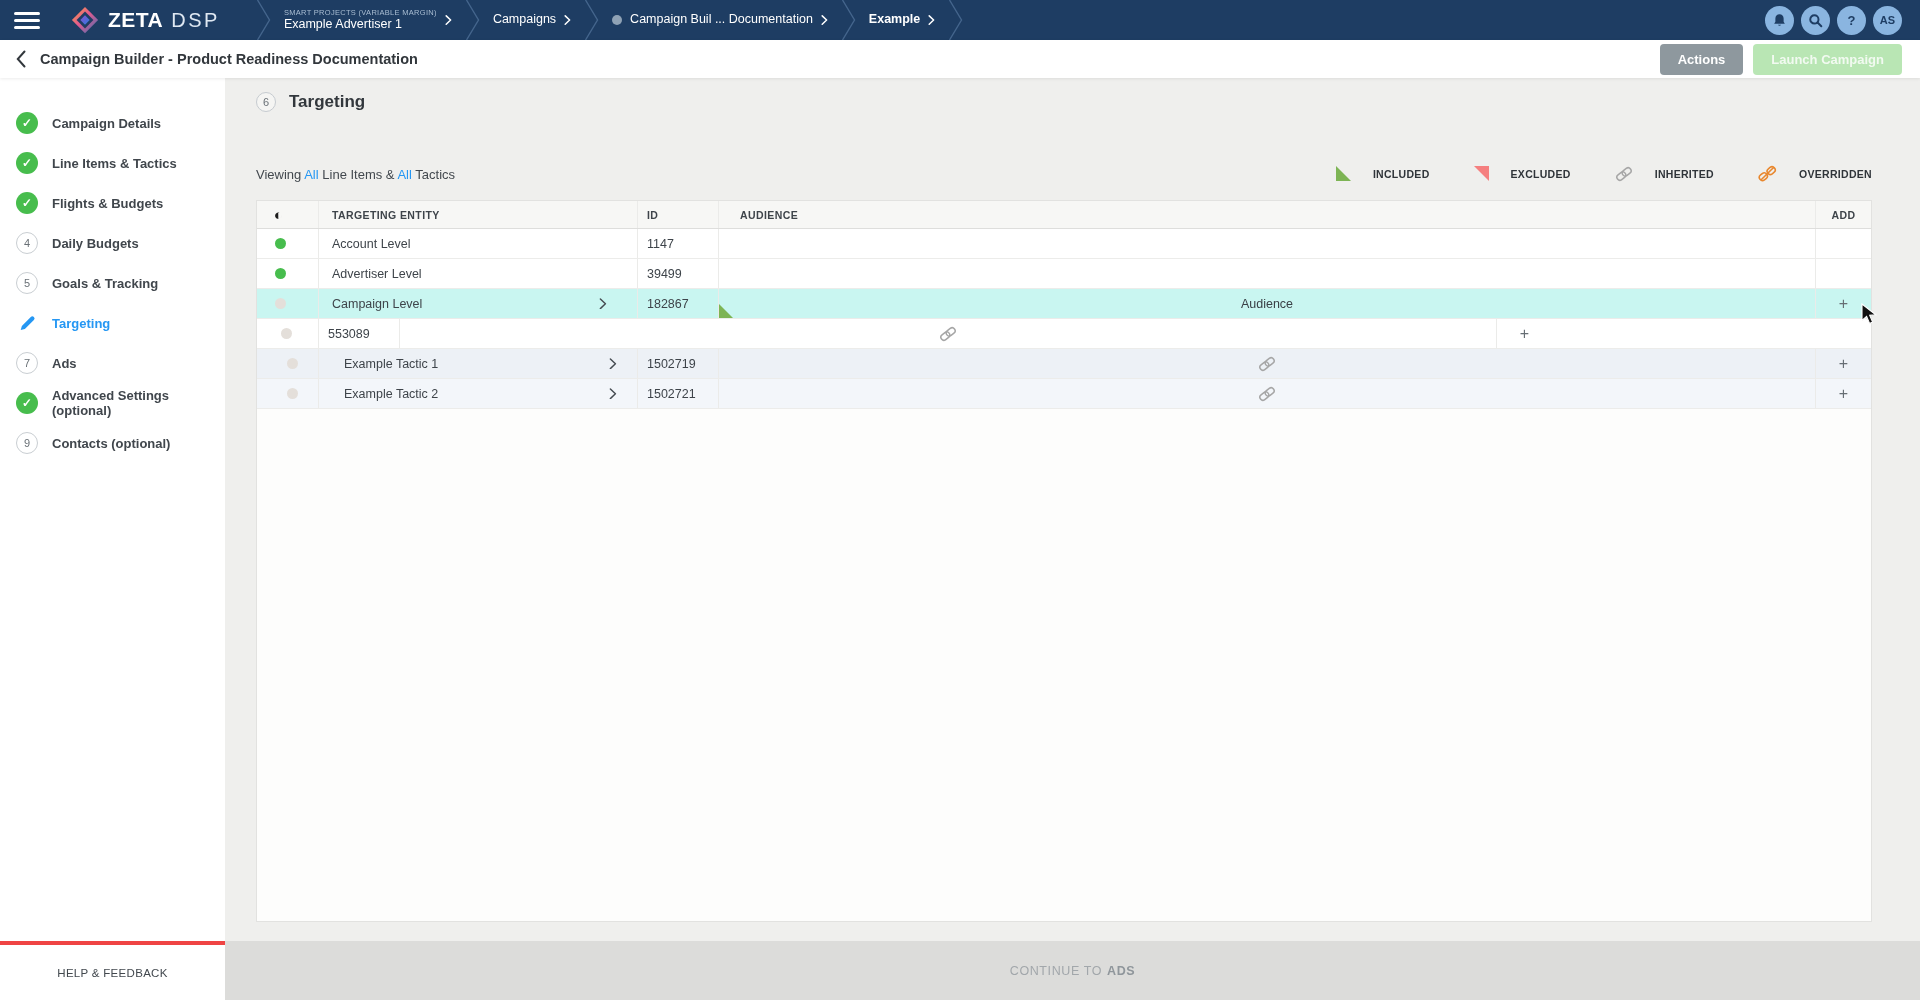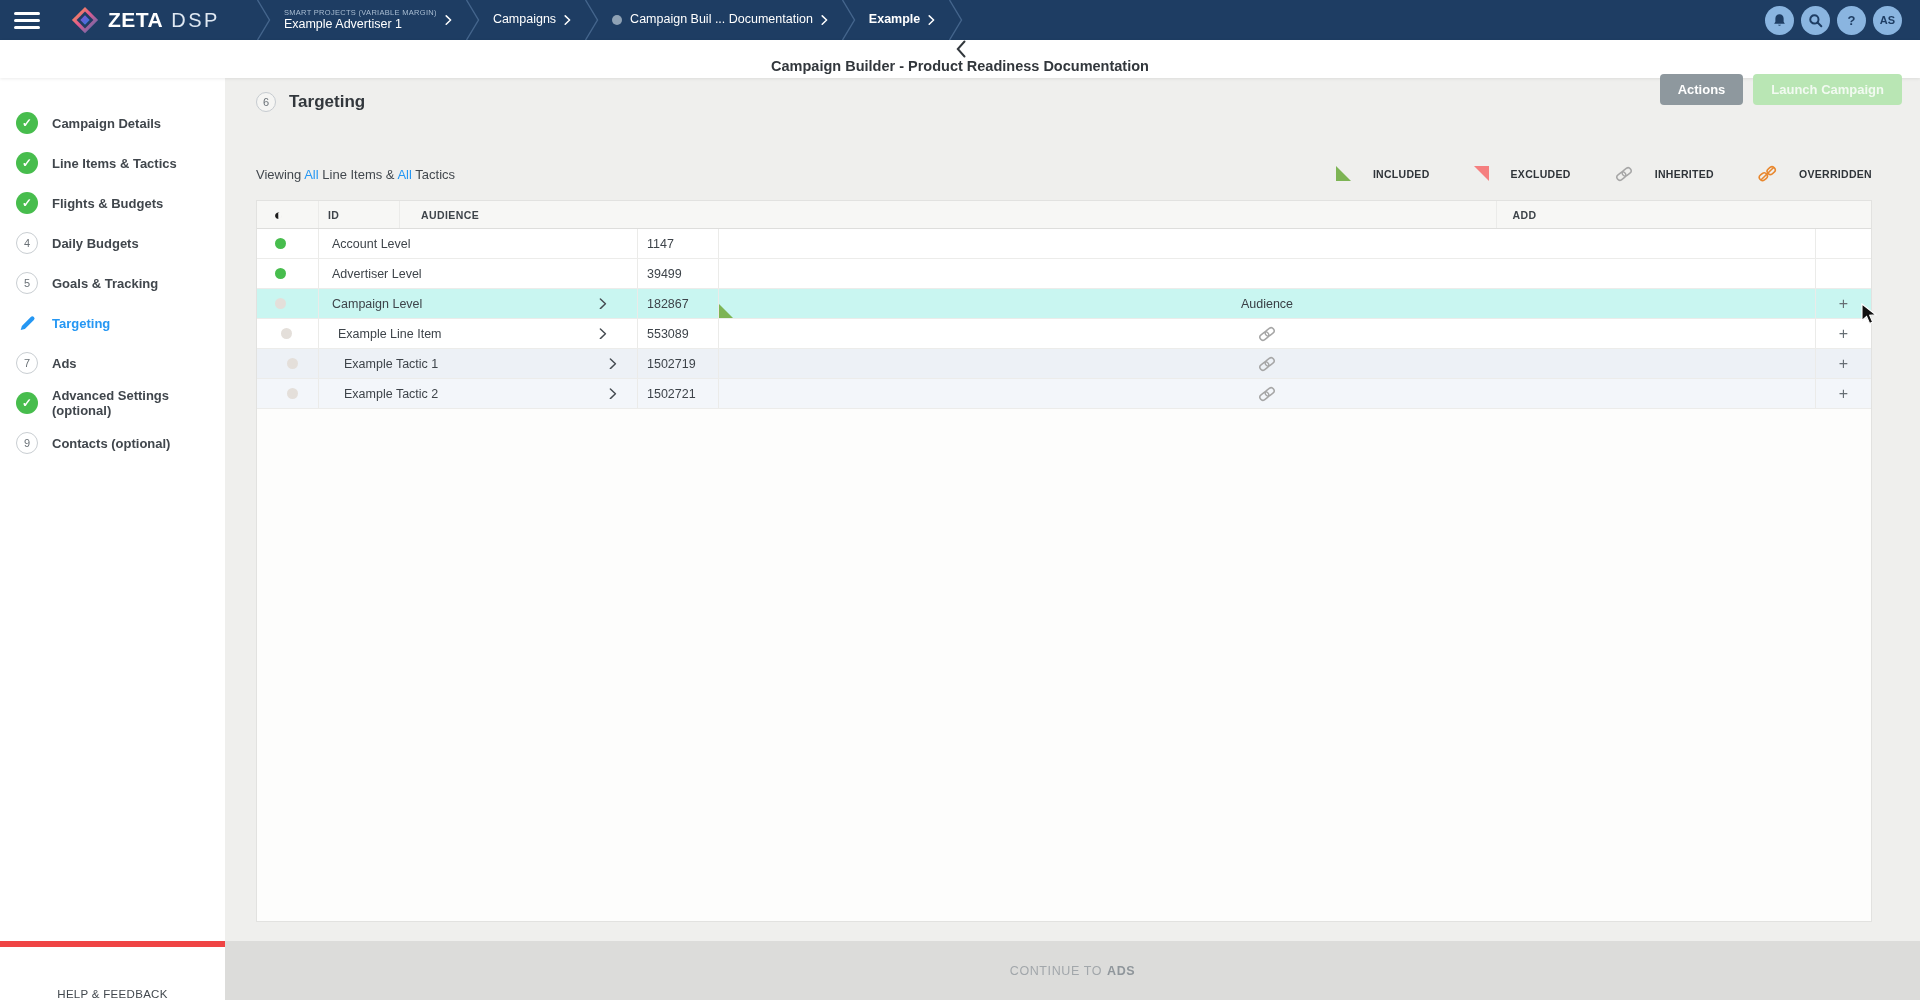--- a/index.html
+++ b/index.html
@@ -19,21 +19,21 @@
   .bc-sec { display:flex; align-items:center; gap:8px; padding:0 13px; cursor:pointer; }
   .bc-lines { display:flex; flex-direction:column; justify-content:center; line-height:1.25; }
   .bc-eyebrow { font-size:7.5px; letter-spacing:.3px; color:#a9bdd2; white-space:nowrap; }
   .bc-label { font-size:12.5px; color:#fff; white-space:nowrap; }
   .bc-label.bold { font-weight:bold; }
   .bc-dot { width:10px; height:10px; border-radius:50%; background:#8fa2b5; }
   .nav-actions { display:flex; align-items:center; gap:7px; padding-right:18px; }
   .nav-circle { width:29px; height:29px; border-radius:50%; background:#8ab5e0; border:none; display:flex; align-items:center; justify-content:center; cursor:pointer; font-family:inherit; font-weight:bold; font-size:11px; color:#1e3d63; }
 
   
-  .pagehead { position:absolute; left:0; top:40px; width:1920px; height:38px; background:#fff; display:flex; align-items:center; box-shadow:0 1px 3px rgba(0,0,0,.08); z-index:5;flex-direction:column; }
+  .pagehead { position:absolute; left:0; top:40px; width:1920px; height:38px; background:#fff; display:flex; align-items:center; box-shadow:0 1px 3px rgba(0,0,0,.08); z-index:5; }
   .back-btn { background:none; border:none; padding:0 14px 0 16px; cursor:pointer; display:flex; align-items:center; }
   .page-title { font-size:14.5px; font-weight:bold; color:#32373c; }
   .head-actions { margin-left:auto; display:flex; gap:10px; padding-right:18px; }
   .btn { border:none; border-radius:4px; font-family:inherit; font-weight:bold; font-size:13px; padding:8px 18px; cursor:pointer; color:#fff; }
   .btn-actions { background:#8e989e; }
   .btn-launch { background:#b9e6b4; color:#f2faf1; }
 
   
   .sidebar { position:absolute; left:0; top:78px; width:225px; bottom:59px; background:#fff; box-shadow:1px 0 2px rgba(0,0,0,.04); padding-top:25px; }
   .side-item { height:40px; display:flex; align-items:center; gap:14px; padding-left:16px; cursor:pointer; }
@@ -79,21 +79,21 @@
   .ent-name { white-space:nowrap; }
   .row-chev { margin-left:auto; margin-right:30px; display:flex; align-items:center; cursor:pointer; }
   .trow.lvl2 .row-chev { margin-right:20px; }
   .corner-tri { position:absolute; left:0; bottom:0; line-height:0; }
   .aud-label { margin:0 auto; font-size:12.5px; color:#3a4046; }
   .aud-link { margin:0 auto; line-height:0; }
   .add-btn { background:none; border:none; font-size:16px; color:#666e74; cursor:pointer; line-height:1; padding:4px 8px; font-family:inherit; }
 
   
   .footer { position:absolute; left:0; bottom:0; width:1920px; height:59px; display:flex; }
-  .help-box { width:225px; background:#fff; border-top:6px solid #ef4444; display:flex; align-items:flex-end; justify-content:center; cursor:pointer; }
+  .help-box { width:225px; background:#fff; border-top:4px solid #ef4444; display:flex; align-items:center; justify-content:center; cursor:pointer; }
   .help-box span { font-size:11.5px; color:#42484e; letter-spacing:.3px; }
   .continue-bar { flex:1; background:#dcdcda; display:flex; align-items:center; justify-content:center; gap:5px; cursor:pointer; }
   .continue-bar .c1 { font-size:12.5px; color:#a2a7ab; letter-spacing:.6px; }
   .continue-bar .c2 { font-size:12.5px; color:#8f969b; font-weight:bold; letter-spacing:.6px; }
 
   .cursor { position:absolute; left:1860px; top:303px; z-index:50; pointer-events:none; }
 </style>
 </head>
 <body>
 
@@ -311,20 +311,21 @@
               </svg></span>
             <span class="legend-label">OVERRIDDEN</span>
           </div>
         </div>
     </div>
     <div class="panel">
       <div class="thead">
         <div class="td c1">
             <span class="moon">◐</span>
           </div>
+        <div class="td c2">TARGETING ENTITY</div>
         <div class="td c3">ID</div>
         <div class="td c4" style="padding-left:21px">AUDIENCE</div>
         <div class="td c5">ADD</div>
       </div>
       <div class="tbody">
           <div class="trow">
             <div class="td c1">
               <span class="dot dot-green" style="margin-left: 18px;"></span>
             </div>
             <div class="td c2">
@@ -371,28 +372,20 @@
               <span class="aud-label">Audience</span>
             </div>
             <div class="td c5">
               <button class="add-btn">+</button>
             </div>
           </div>
           <div class="trow">
             <div class="td c1">
               <span class="dot dot-gray" style="margin-left: 24px;"></span>
             </div>
-            <div class="td c2">
-              <span class="ent-name" style="padding-left: 19px;">Example Line Item</span>
-              <span class="row-chev">
-                <svg width="8" height="11.6" viewBox="0 0 8 12">
-                  <path d="M1.3 1l5.2 5-5.2 5" fill="none" stroke="#454b51" stroke-width="1.5" stroke-linecap="round" stroke-linejoin="round"></path>
-                </svg>
-              </span>
-            </div>
             <div class="td c3">
               <span>553089</span>
             </div>
             <div class="td c4">
               <span class="aud-link"><svg width="18" height="16" viewBox="0 0 18 16">
                   <g fill="none" stroke="#a6a6a6" stroke-width="1.5" transform="rotate(-38 9 8)">
                     <rect x="0.8" y="5" width="9.6" height="6" rx="3"></rect>
                     <rect x="7.6" y="5" width="9.6" height="6" rx="3"></rect>
                   </g>
                 </svg></span>

